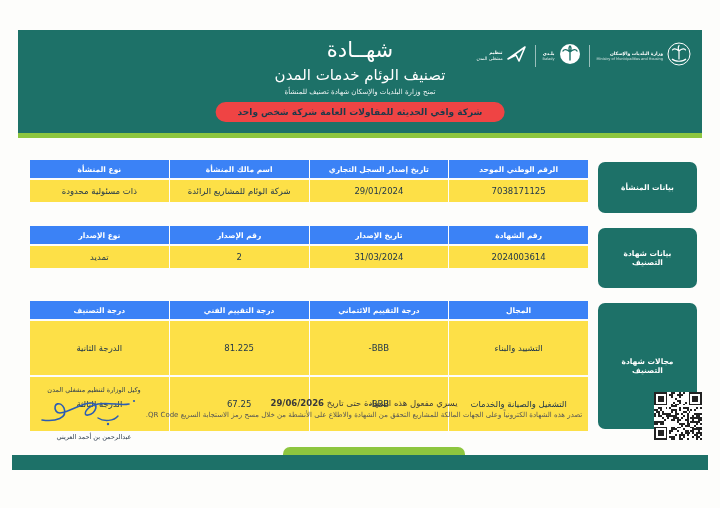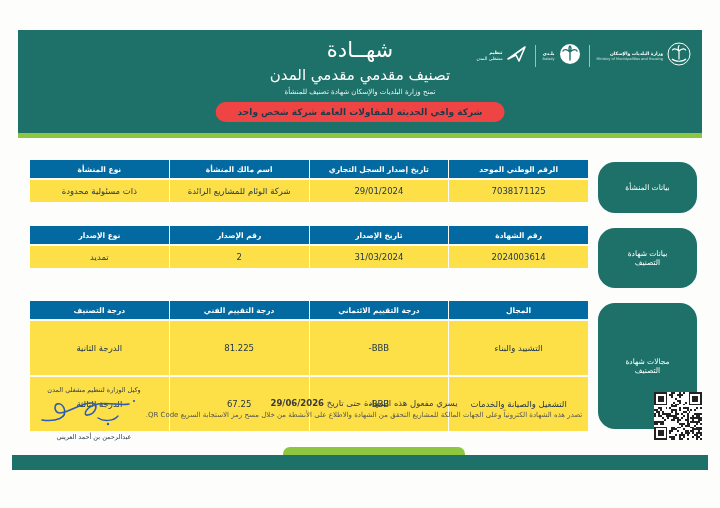--- a/index.html
+++ b/index.html
@@ -27,27 +27,27 @@
   .logos { position:absolute; top:8px; right:10px; display:flex; align-items:center;
            gap:7px; height:36px; }
   .logo-div { width:1px; height:22px; background:rgba(255,255,255,.55); }
   .logo-txt { font-size:4.5px; color:#fff; line-height:1.25; text-align:right; direction:rtl; }
   .logo-txt .en { font-size:3.5px; opacity:.8; direction:ltr; }
   .logo-box { display:flex; align-items:center; gap:3px; }
 
   
   .content { position:absolute; top:160px; left:30px; right:23px; direction:rtl; }
   .section { display:flex; gap:10px; margin-bottom:11px; align-items:stretch; }
-  .side-label { width:99px; background:#1d7168; color:#fff; border-radius:17px;
+  .side-label { width:99px; background:#1d7168; color:#fff; border-radius:7px;
                 display:flex; align-items:center; justify-content:center;
-                font-size:7.5px; font-weight:normal; text-align:center; padding:21px;
+                font-size:7.5px; font-weight:bold; text-align:center; padding:21px;
                 margin:2px 0; }
   .tbl { flex:1; display:grid; grid-template-columns:repeat(4,1fr);
          column-gap:1px; row-gap:2px; direction:rtl; align-content:start; }
-  .th { background:#0369a1; color:#fff; font-size:7.5px; font-weight:bold;
+  .th { background:#3b82f6; color:#fff; font-size:7.5px; font-weight:bold;
         height:18px; display:flex; align-items:center; justify-content:center; }
   .td { background:#fde047; color:#22384a; font-size:8.5px; height:22px;
         display:flex; align-items:center; justify-content:center; }
   .td.tall { height:54px; }
 
   
   .sig { position:absolute; left:18px; top:386px; width:152px; text-align:center;
          color:#2e3d4e; }
   .sig-title { font-size:6.5px; }
   .sig-name  { font-size:6.5px; margin-top:1px; }
@@ -107,21 +107,21 @@
           <svg width="26" height="30" viewBox="0 0 26 30">
             <circle cx="13" cy="15" r="11" fill="none" stroke="#fff" stroke-width="1"></circle>
             <path d="M13,20 L13,12 M13,12 C10,9 7,9.5 6.5,11 M13,12 C16,9 19,9.5 19.5,11 M13,12 C11.5,8.5 13,6.5 13,6.5" stroke="#fff" stroke-width="1.2" fill="none" stroke-linecap="round"></path>
             <path d="M6,20 C9,23 17,23 20,20" stroke="#fff" stroke-width="1.2" fill="none"></path>
           </svg>
         </span>
       </div>
     </div>
 
     <div class="banner-title">شهــادة</div>
-    <div class="banner-sub">تصنيف مقدمي مقدمي المدن</div>
+    <div class="banner-sub">تصنيف الوئام خدمات المدن</div>
     <div class="banner-tag">تمنح وزارة البلديات والإسكان شهادة تصنيف للمنشأة</div>
     <div class="company-pill">شركة وافي الحديثه للمقاولات العامة شركة شخص واحد</div>
   </div>
   <div class="green-strip"></div>
 
   <div class="content">
 
     <div class="section">
       <div class="side-label">بيانات المنشأة</div>
       <div class="tbl">

